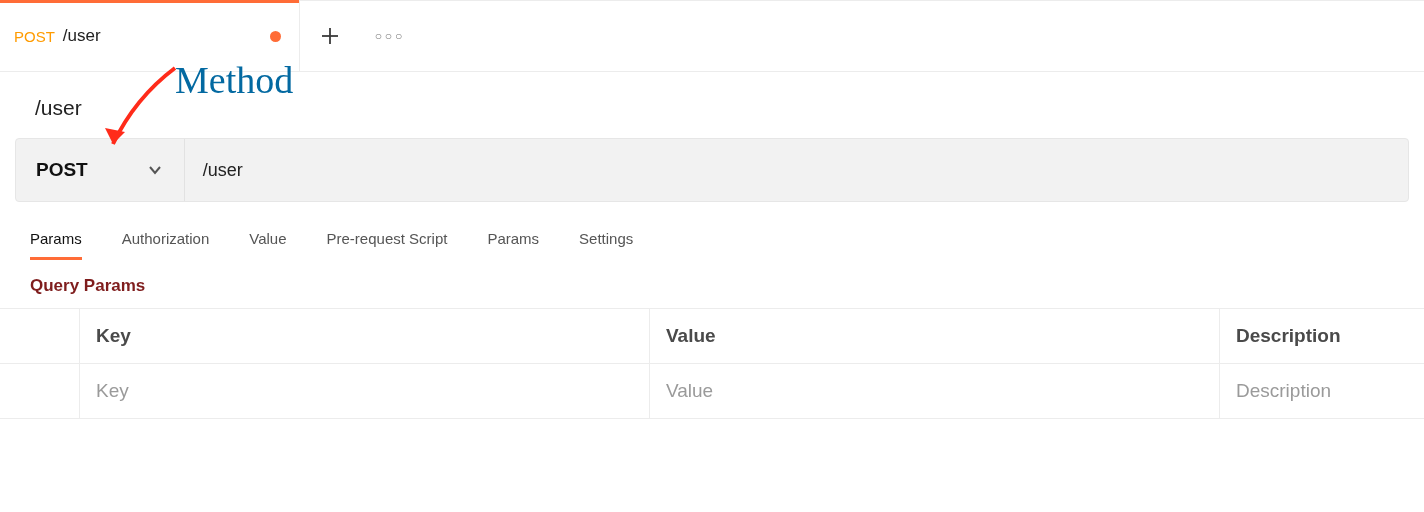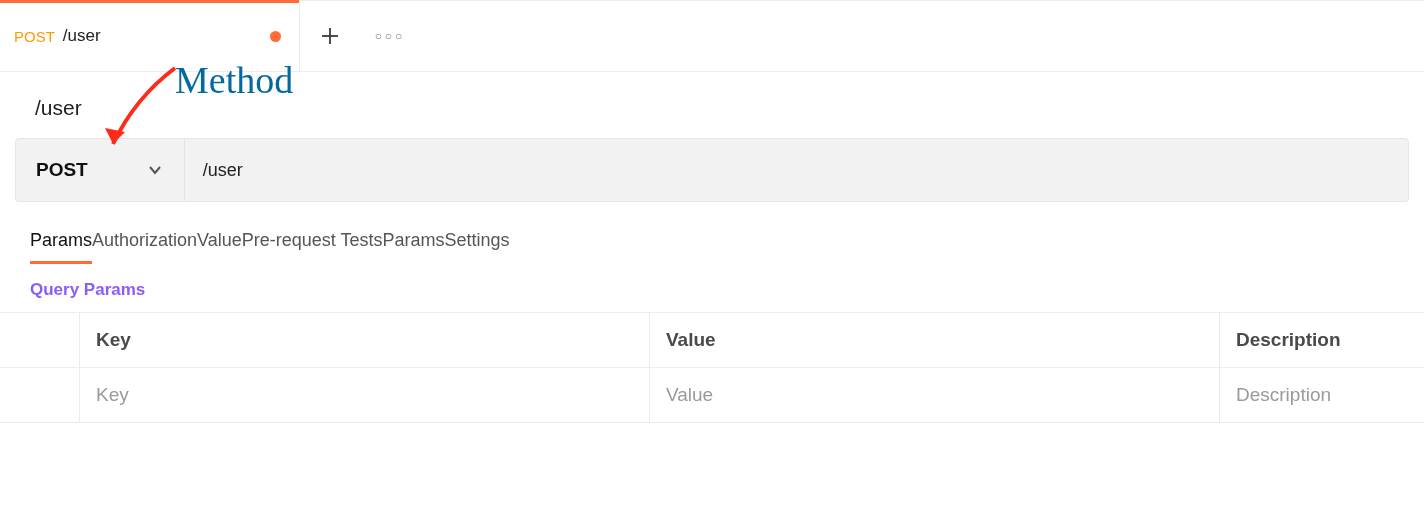--- a/index.html
+++ b/index.html
@@ -107,33 +107,34 @@
     display: flex;
     align-items: center;
     padding: 0 18px;
     font-size: 18px;
     color: #222;
   }
 
   
   .req-tabs {
     display: flex;
+    gap: 40px;
     padding: 28px 15px 0 30px;
-    font-size: 18px;
+    font-size: 15px;
     color: #555;
   }
   .req-tab { padding-bottom: 10px; cursor: pointer; color: #555; }
   .req-tab.active { color: #111; font-weight: 500; border-bottom: 3px solid #ff6c37; }
   .req-tab .count { color: #1fa160; }
 
   .section-heading {
     padding: 16px 7px 12px 30px;
     font-size: 17px;
     font-weight: 600;
-    color: #8b5cf6;
+    color: #7f1d1d;
   }
 
   
   .qp-table {
     border-top: 1px solid #ececec;
     width: 100%;
   }
   .qp-row {
     display: grid;
     grid-template-columns: 80px 570px 570px 1fr;
@@ -187,21 +188,21 @@
       <polyline points="2,4 7,10 12,4"></polyline>
     </svg>
   </div>
   <div class="url-cell">/user</div>
 </div>
 
 <div class="req-tabs">
   <div class="req-tab active">Params</div>
   <div class="req-tab">Authorization</div>
   <div class="req-tab">Value</div>
-  <div class="req-tab">Pre-request Tests</div>
+  <div class="req-tab">Pre-request Script</div>
   <div class="req-tab">Params</div>
   <div class="req-tab">Settings</div>
 </div>
 
 <div class="section-heading">Query Params</div>
 
 <div class="qp-table">
   <div class="qp-row qp-header">
     <div class="qp-cell"></div>
     <div class="qp-cell">Key</div>

